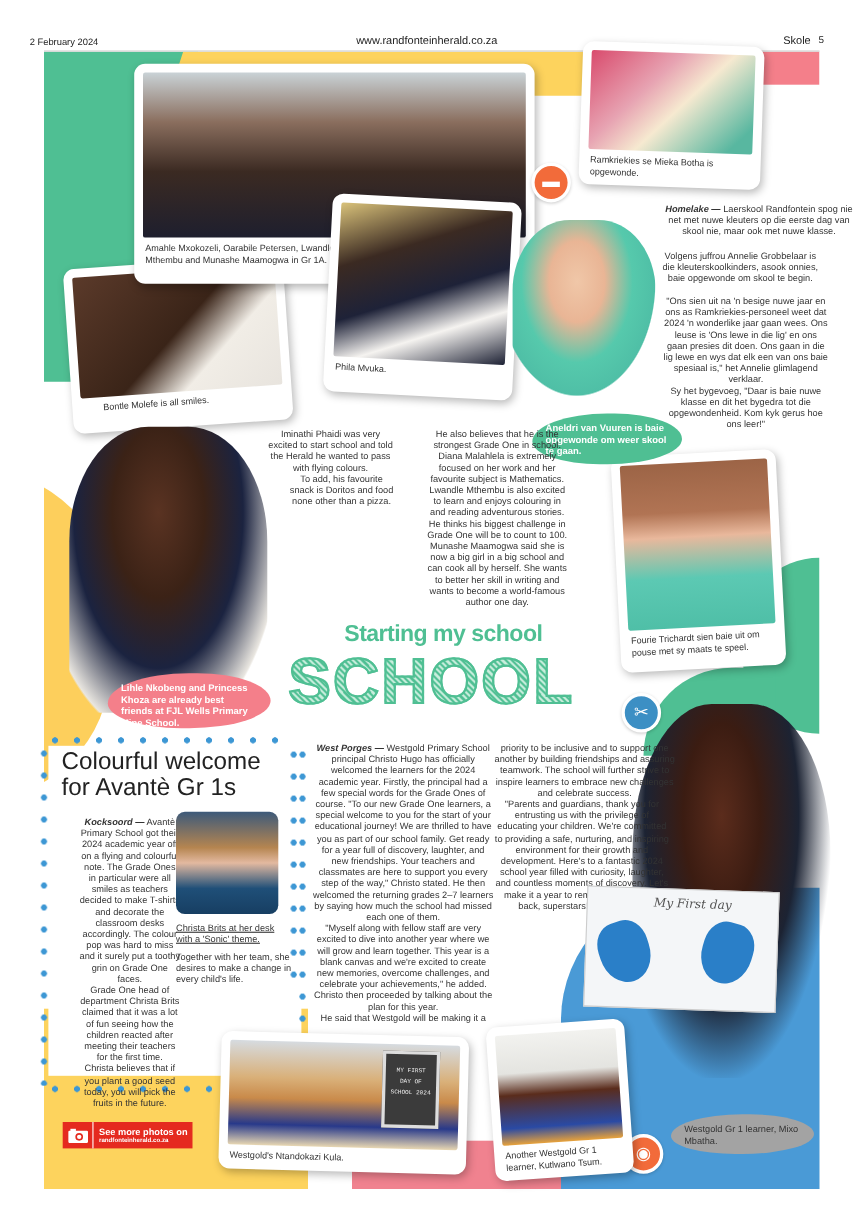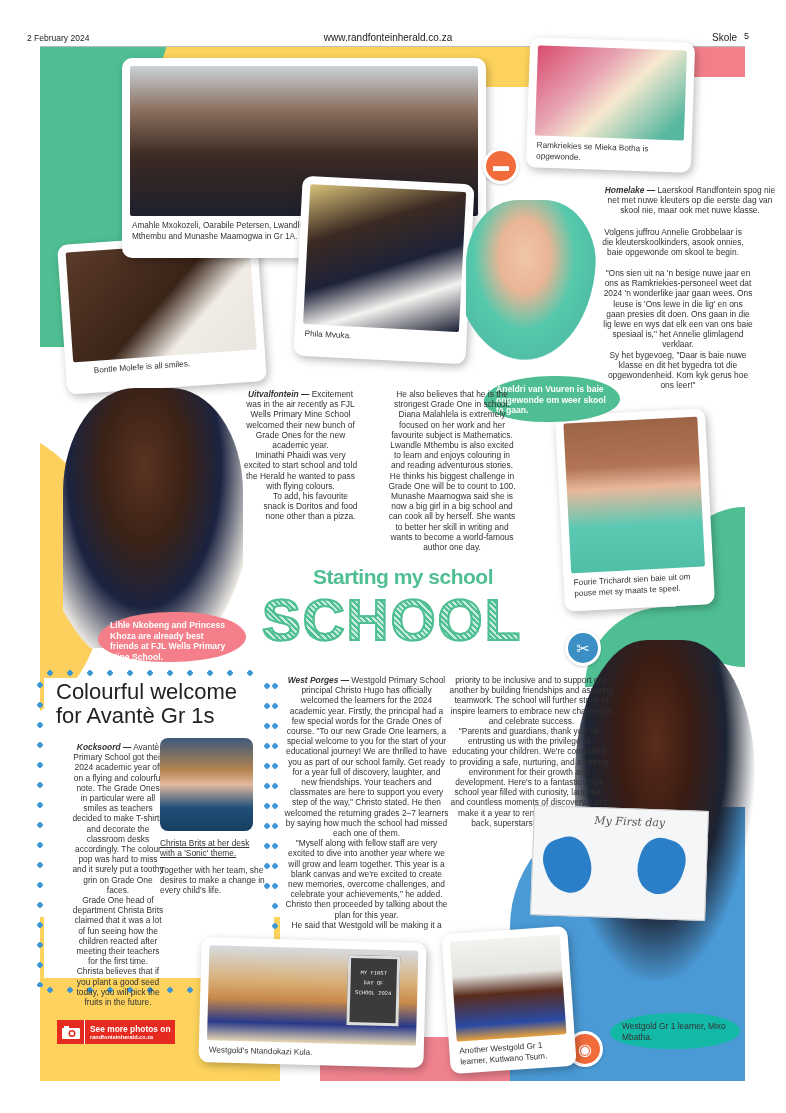--- a/index.html
+++ b/index.html
@@ -49,21 +49,21 @@
 
   .badge-icon { position: absolute; width: 36px; height: 36px; border-radius: 50%; border: 3px solid #fff; box-shadow: 0 1px 3px rgba(0,0,0,0.2); display: flex; align-items: center; justify-content: center; color: #fff; font-size: 16px; }
   .ic-orange { background: #f26b3a; }
   .ic-teal { background: #2fa3b8; }
   .ic-blue { background: #3c8fc4; }
   .ic-yellow { background: #e8b92c; }
 
   .bubble { position: absolute; font-weight: bold; font-size: 8.6px; line-height: 10.5px; color: #fff; padding: 8px 12px; border-radius: 50% 45% 50% 45% / 55% 50% 50% 45%; }
   .bubble-green { background: #4fbf93; left: 484px; top: 376px; width: 136px; height: 46px; }
   .bubble-pink { background: #f47f8a; left: 98px; top: 612px; width: 148px; height: 50px; }
-  .bubble-yellow { background: #14b8a6; color: #333; font-weight: normal; left: 610px; top: 1013px; width: 130px; height: 36px; font-size: 8.4px; }
+  .bubble-yellow { background: #a3a3a3; color: #333; font-weight: normal; left: 610px; top: 1013px; width: 130px; height: 36px; font-size: 8.4px; }
 
   .body-text { position: absolute; font-size: 8.4px; line-height: 10.2px; color: #333; }
   .body-text .dateline { font-weight: bold; font-style: italic; }
   .body-text p { margin: 0; text-align: center; }
 
   .journey-sub { position: absolute; left: 313px; top: 565px; font-size: 21px; font-weight: bold; color: #4fbf93; letter-spacing: -0.5px; }
   .journey-title { position: absolute; left: 262px; top: 586px; font-size: 58px; font-weight: bold; color: #fff; letter-spacing: 2px;
       -webkit-text-stroke: 2px #4fbf93; background: repeating-linear-gradient(45deg, #4fbf93 0 2px, #c9eedd 2px 4px); -webkit-background-clip: text; background-clip: text; color: transparent; }
 
   .avante-box { position: absolute; left: 44px; top: 678px; width: 230px; height: 300px; background: #fff; }
@@ -142,21 +142,20 @@
 </div>
 
 <div class="photo" style="left:560px; top:412px; width:150px; height:196px; transform: rotate(-3deg);">
   <div class="img img-fourie" style="height:150px;"></div>
   <div class="caption">Fourie Trichardt sien baie uit om pouse met sy maats te speel.</div>
 </div>
 
 <div class="bubble bubble-green">Aneldri van Vuuren is baie opgewonde om weer skool te gaan.</div>
 
 <div class="body-text" style="left:243px; top:389px; width:115px;">
-  <p><span class="dateline">Uitvalfontein —</span> <span>Excitement was in the air recently as FJL Wells Primary Mine School welcomed their new bunch of Grade Ones for the new academic year.</span></p>
   <p>Iminathi Phaidi was very excited to start school and told the Herald he wanted to pass with flying colours.</p>
   <p style="padding-left:20px;">To add, his favourite snack is Doritos and food none other than a pizza.</p>
 </div>
 <div class="body-text" style="left:387px; top:389px; width:130px;">
   <p>He also believes that he is the strongest Grade One in school.</p>
   <p>Diana Malahlela is extremely focused on her work and her favourite subject is Mathematics.</p>
   <p>Lwandle Mthembu is also excited to learn and enjoys colouring in and reading adventurous stories.</p>
   <p>He thinks his biggest challenge in Grade One will be to count to 100.</p>
   <p>Munashe Maamogwa said she is now a big girl in a big school and can cook all by herself. She wants to better her skill in writing and wants to become a world-famous author one day.</p>
 </div>

